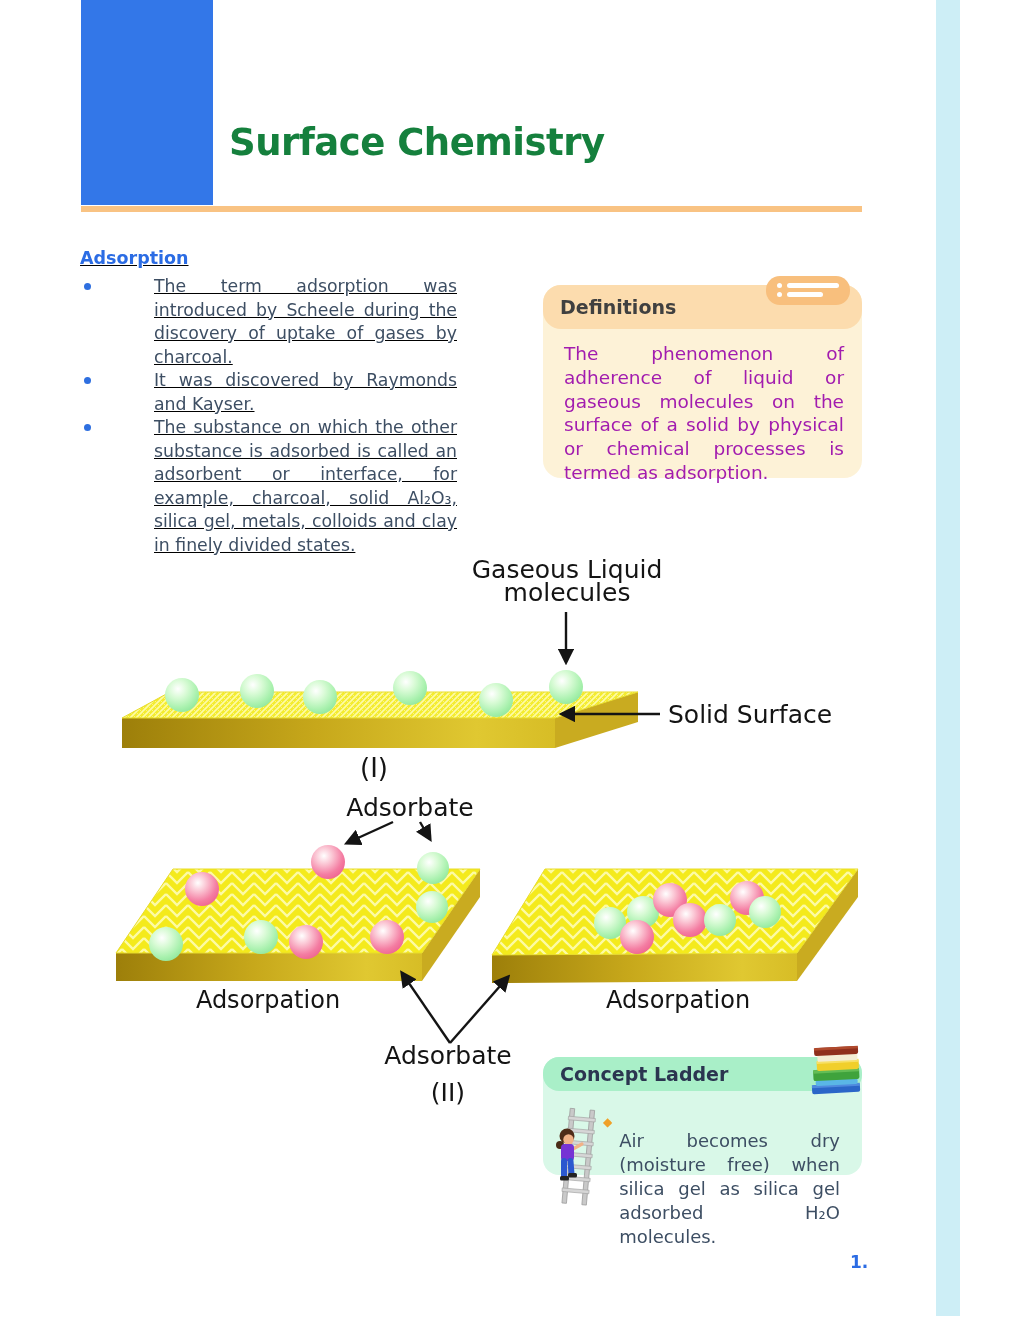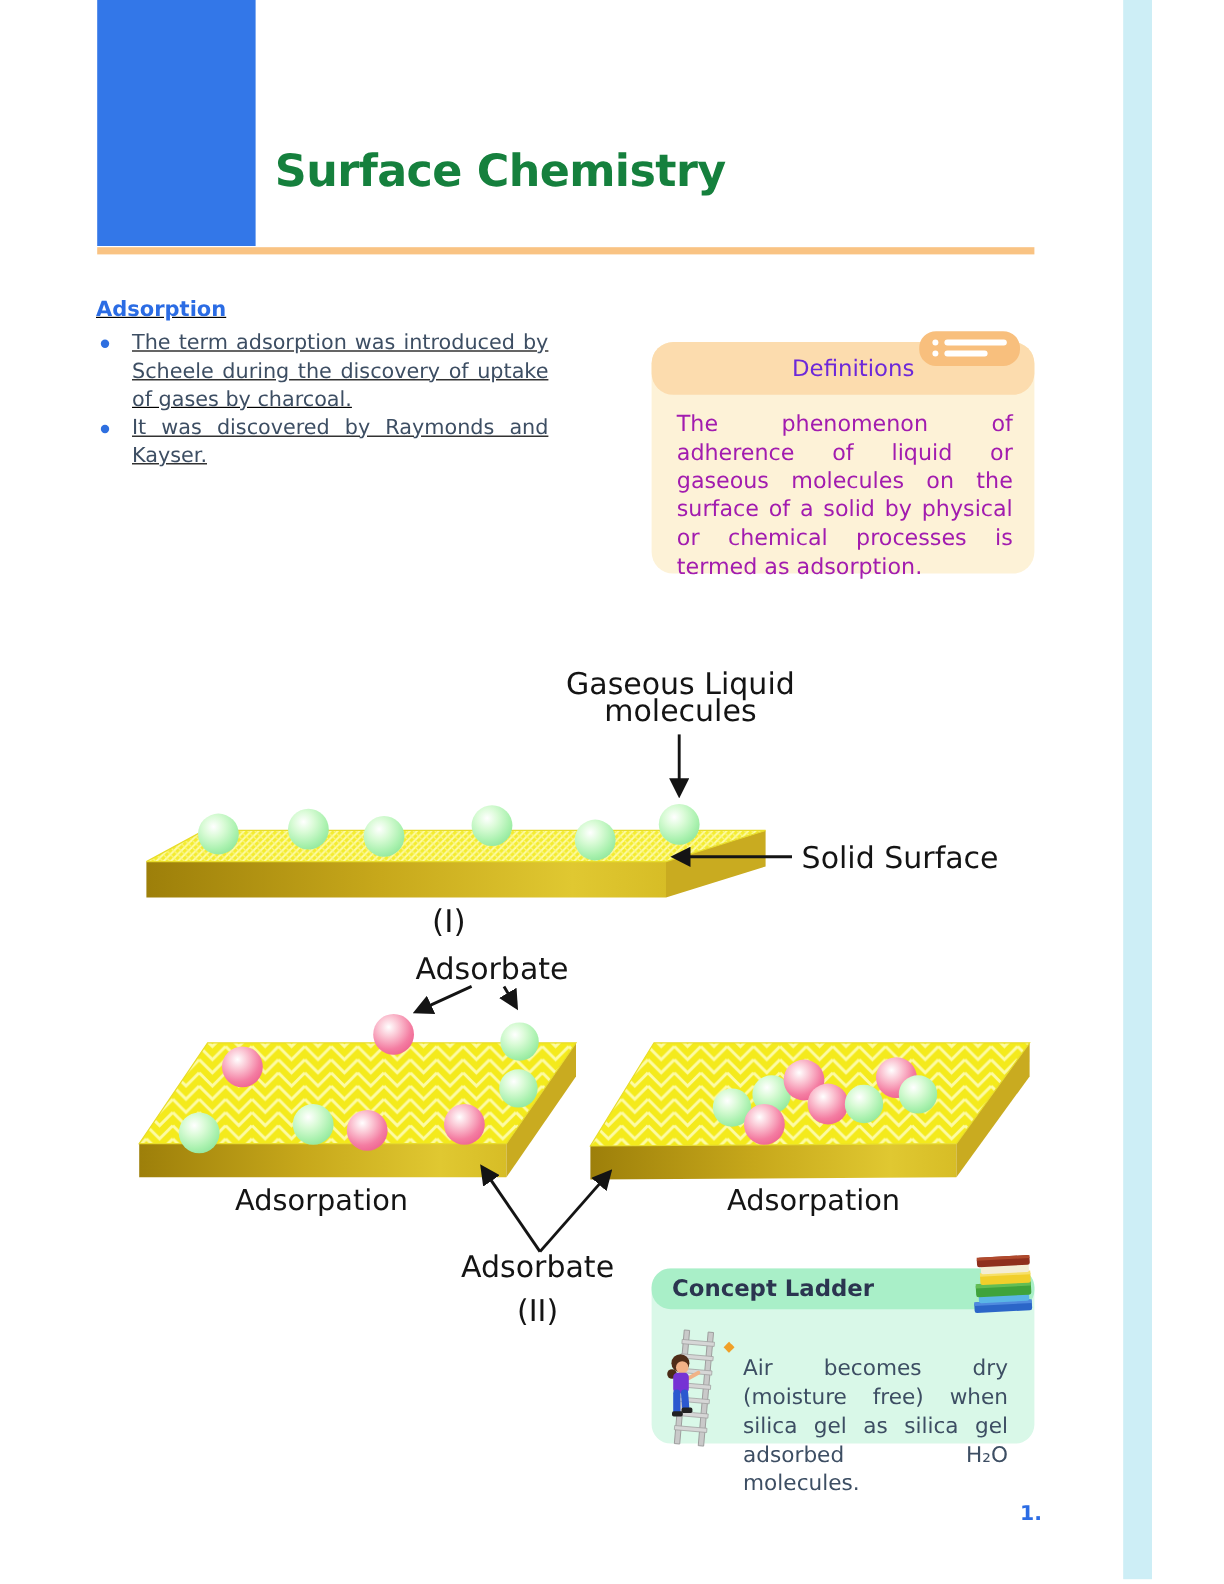--- a/index.html
+++ b/index.html
@@ -9,41 +9,41 @@
   .accent-block{position:absolute;left:81px;top:0;width:132px;height:205px;background:#3377e8;}
   .page-title{position:absolute;left:229px;top:121px;font-size:37px;font-weight:bold;
               color:#15803d;letter-spacing:-0.5px;white-space:nowrap;}
   .title-rule{position:absolute;left:81px;top:206px;width:781px;height:6px;background:#f9c383;}
   .side-stripe{position:absolute;left:936px;top:0;width:24px;height:1316px;background:#cdeef6;}
   
   .content{position:absolute;left:80px;top:248px;width:377px;text-decoration:underline;}
   .features{position:absolute;left:80px;top:1127px;width:377px;}
   .sec-heading{font-size:17.5px;font-weight:bold;color:#2b6ce4;margin:0 0 7px 0;}
   .sec-heading.dark{color:#2b3550;}
-  .bullet{display:flex;align-items:flex-start;}
+  .bullet{display:flex;align-items:flex-start;gap:44px;}
   .dot{flex:none;width:7px;height:7px;border-radius:50%;background:#2e6fe0;margin:8px 0 0 4px;}
   .btext{flex:1;margin:0 0 0 19px;font-size:17.3px;line-height:23.5px;color:#3d4e63;
          text-align:justify;}
   
   .def-box{position:absolute;left:543px;top:285px;width:319px;height:193px;}
   .def-body{position:absolute;left:0;top:0;right:0;bottom:0;background:#fdf2d7;border-radius:18px;}
   .def-head{position:absolute;left:0;top:0;width:100%;height:44px;background:#fcdcae;border-radius:18px;}
-  .def-head-label{padding:11px 0 0 17px;font-size:19px;font-weight:normal;color:#6d28d9;text-align:center;}
+  .def-head-label{padding:11px 0 0 17px;font-size:19px;font-weight:bold;color:#404040;}
   .def-text{position:absolute;left:21px;right:18px;top:57px;font-size:18.5px;line-height:23.8px;
             color:#a21caf;text-align:justify;}
   .def-pill{position:absolute;right:12px;top:-9px;width:84px;height:29px;background:#f8bf7d;border-radius:14px;}
   .pill-row{display:flex;align-items:center;padding-left:11px;}
   .pill-row.r1{padding-top:7px;}
   .pill-row.r2{padding-top:4px;}
   .p-dot{width:5px;height:5px;border-radius:50%;background:#ffffff;margin-right:5px;}
   .p-bar{height:5px;border-radius:3px;background:#ffffff;}
   .p-bar.b1{width:52px;}
   .p-bar.b2{width:36px;}
   
-  .concept-box{position:absolute;left:543px;top:1057px;width:319px;height:146px;}
+  .concept-box{position:absolute;left:543px;top:1057px;width:319px;height:118px;}
   .concept-body{position:absolute;left:0;top:0;right:0;bottom:0;background:#d9f8e8;border-radius:16px;}
   .concept-head{position:absolute;left:0;top:0;width:100%;height:34px;background:#a9efc8;border-radius:16px;}
   .concept-head-label{padding:6px 0 0 17px;font-size:19px;font-weight:bold;color:#2b3550;}
   .books{position:absolute;right:0;top:-18px;width:52px;height:56px;}
   .ladder{position:absolute;left:9px;top:50px;width:48px;height:100px;}
   .concept-row{position:absolute;left:60px;right:22px;top:54px;display:flex;}
   .diamond{flex:none;color:#f0a028;font-size:12px;margin:4px 7px 0 0;}
   .ctext{flex:1;font-size:18px;line-height:24px;color:#3d4e63;text-align:justify;}
   
   .svg-abs{position:absolute;}
@@ -63,20 +63,24 @@
 
   <div class="content">
     <div class="sec-heading">Adsorption</div>
     <div class="bullet">
       <span class="dot"></span>
       <p class="btext">The term adsorption was introduced by Scheele during the discovery of uptake of gases by charcoal.</p>
     </div>
     <div class="bullet">
       <span class="dot"></span>
       <p class="btext">It was discovered by Raymonds and Kayser.</p>
+    </div>
+    <div class="bullet">
+      <span class="dot"></span>
+      <p class="btext">The substance on which the other substance is adsorbed is called an adsorbent or interface, for example, charcoal, solid Al₂O₃,  silica gel, metals, colloids and clay in finely divided states.</p>
     </div>
   </div>
 
   <div class="def-box">
     <div class="def-body"></div>
     <div class="def-head">
       <div class="def-head-label">Definitions</div>
     </div>
     <div class="def-pill">
       <div class="pill-row r1">

